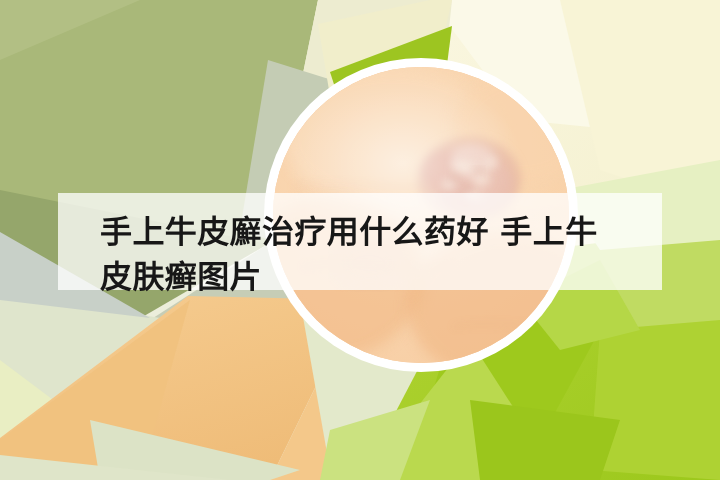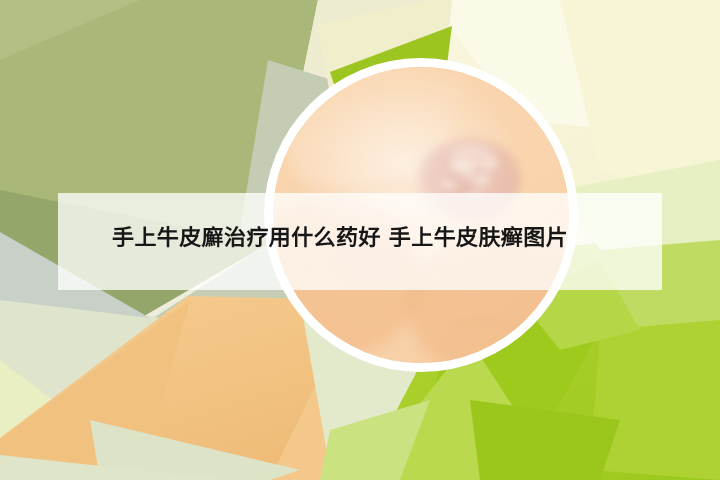--- a/index.html
+++ b/index.html
@@ -50,23 +50,23 @@
     left:58px;
     top:193px;
     width:604px;
     height:97px;
     background:rgba(255,255,255,0.76);
     z-index:9;
     box-sizing:border-box;
     padding:17px 42px 0 42px;
   }
   .banner-title{
-    margin:12px;
+    margin:0;
     font-family:"DejaVu Sans","Liberation Sans",sans-serif;
-    font-size:22px;
+    font-size:32px;
     font-weight:700;
     line-height:1.42;
     letter-spacing:0.4px;
     color:#171717;
     white-space:normal;
     word-break:break-all;
   }
 </style>
 </head>
 <body>

